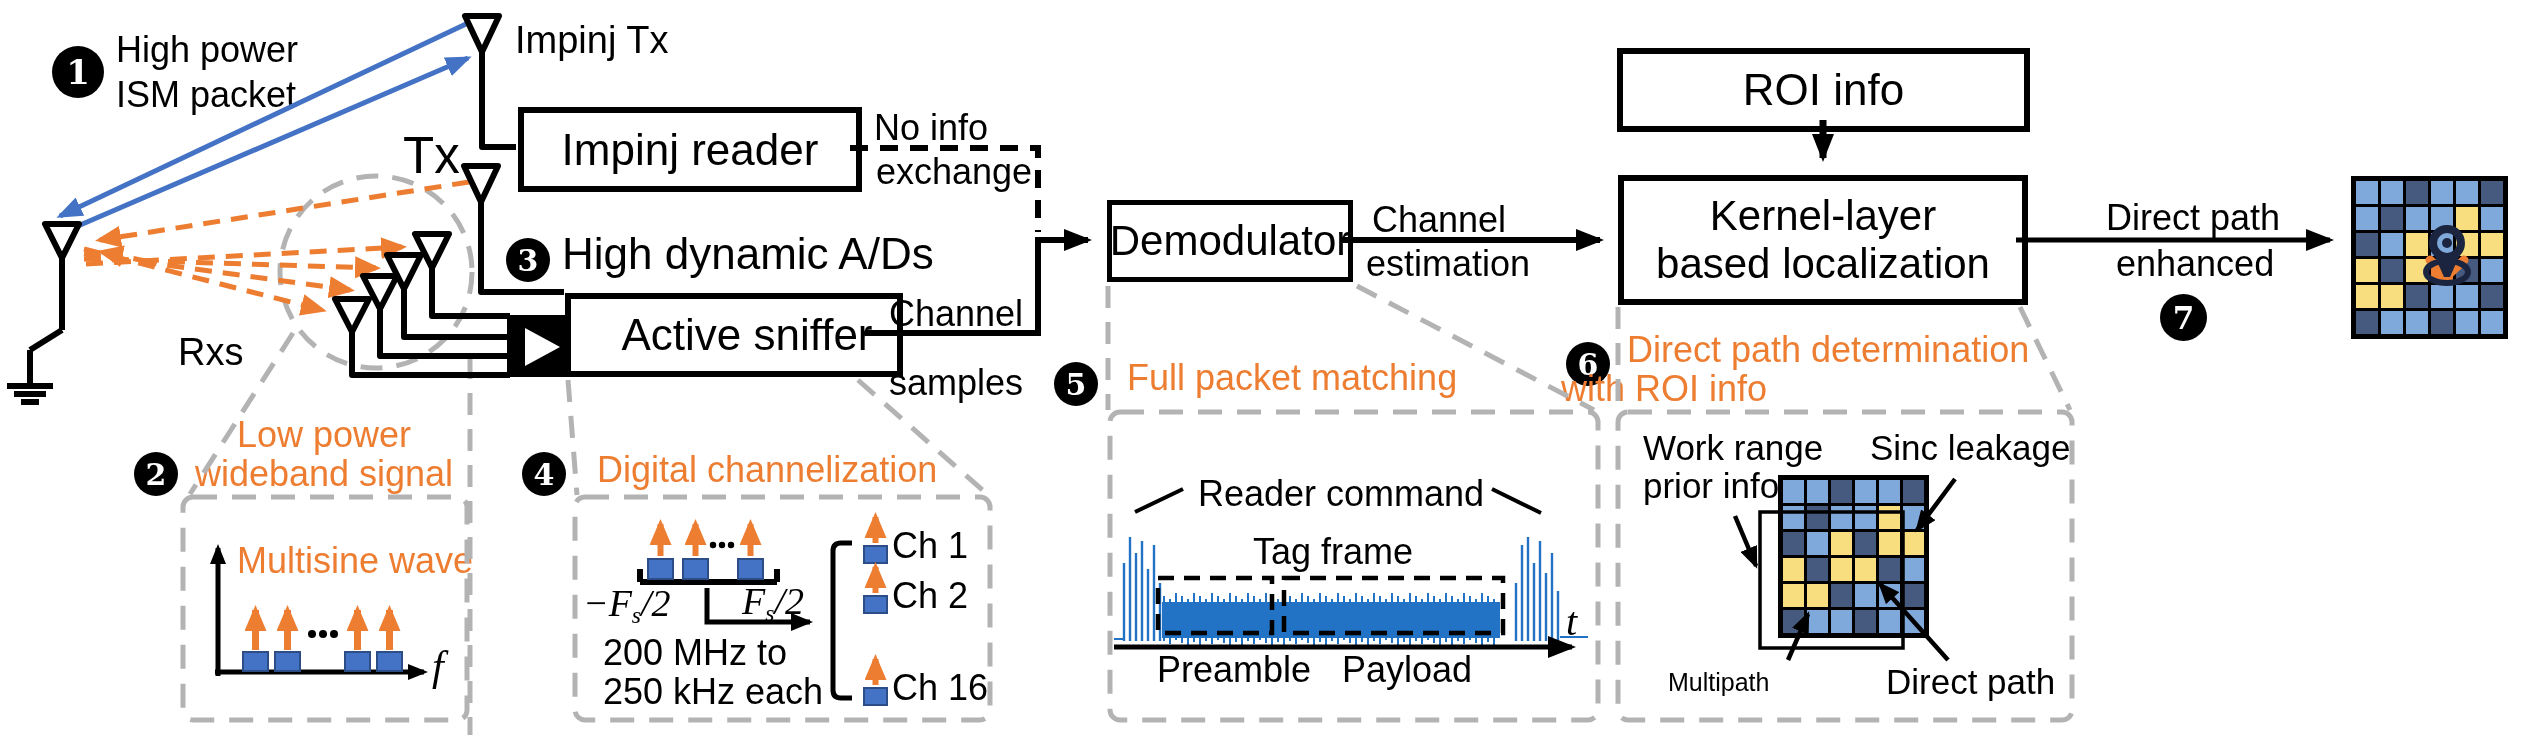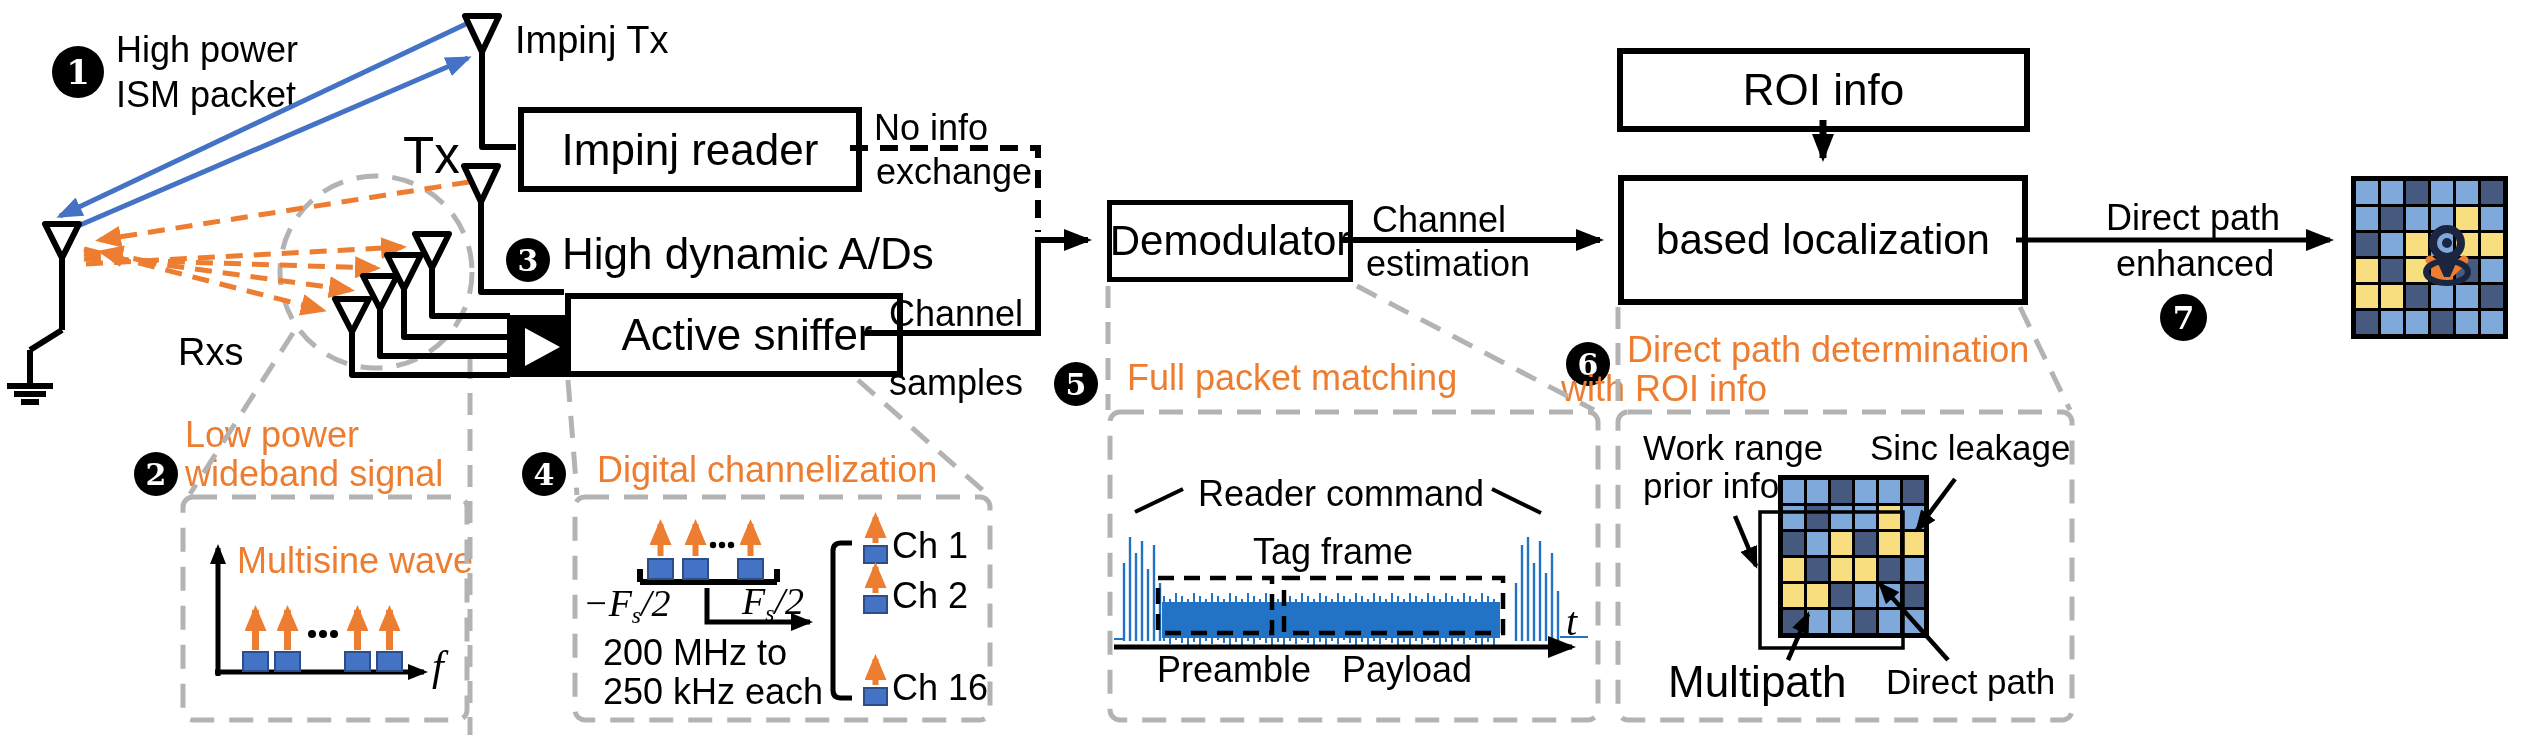--- a/index.html
+++ b/index.html
@@ -12,21 +12,21 @@
   .lbl{position:absolute;font-size:36px;line-height:44px;white-space:nowrap;}
   .big{font-size:44px;}
   .otitle{position:absolute;font-size:36px;line-height:44px;color:#ED7D31;white-space:nowrap;}
   .badge{position:absolute;background:#000;border-radius:50%;color:#fff;
          display:flex;align-items:center;justify-content:center;
          font-family:"DejaVu Serif",serif;font-weight:bold;}
   .serifit{font-family:"Liberation Serif",serif;font-style:italic;}
   .sub{font-size:0.62em;vertical-align:-0.28em;}
   .grid{position:absolute;display:grid;background:#000;border:5px solid #000;grid-gap:3px;}
   .grid .cell{width:var(--cw);height:var(--ch);}
-  .ralign{text-align:left;}
+  .ralign{text-align:center;}
 </style>
 </head>
 <body>
 
 <div class="stage">
 
   <div class="badge" style="left:52px;top:46px;width:52px;height:52px;font-size:34px;">1</div>
   <div class="badge" style="left:134px;top:452px;width:44px;height:44px;font-size:30px;">2</div>
   <div class="badge" style="left:506px;top:238px;width:44px;height:44px;font-size:30px;">3</div>
   <div class="badge" style="left:522px;top:452px;width:44px;height:44px;font-size:30px;">4</div>
@@ -39,20 +39,21 @@
 
   <div class="lbl" style="left:515px;top:18px;font-size:38px;">Impinj Tx</div>
   <div class="lbl" style="left:403px;top:134px;font-size:51px;">Tx</div>
   <div class="lbl" style="left:178px;top:330px;font-size:38px;">Rxs</div>
 
   <div class="box" style="left:518px;top:107px;width:332px;height:73px;">Impinj reader</div>
   <div class="box" style="left:565px;top:293px;width:300px;height:72px;padding-left:26px;">Active sniffer</div>
   <div class="box" style="left:1107px;top:200px;width:236px;height:72px;border-width:5px;font-size:42px;">Demodulator</div>
   <div class="box" style="left:1617px;top:48px;width:401px;height:72px;">ROI info</div>
   <div class="box" style="left:1618px;top:175px;width:398px;height:118px;font-size:42px;flex-direction:column;">
+    <span>Kernel-layer</span>
     <span>based localization</span>
   </div>
 
   <div class="lbl big" style="left:562px;top:232px;">High dynamic A/Ds</div>
 
   <div class="lbl" style="left:874px;top:106px;">No info</div>
   <div class="lbl" style="left:876px;top:150px;">exchange</div>
   <div class="lbl" style="left:889px;top:292px;">Channel</div>
   <div class="lbl" style="left:889px;top:336px;margin-top:25px;">samples</div>
   <div class="lbl" style="left:1372px;top:198px;">Channel</div>
@@ -83,21 +84,21 @@
   <div class="lbl" style="left:1253px;top:530px;">Tag frame</div>
   <div class="lbl" style="left:1157px;top:648px;">Preamble</div>
   <div class="lbl" style="left:1342px;top:648px;">Payload</div>
   <div class="lbl serifit" style="left:1566px;top:600px;font-size:40px;">t</div>
 
   <div class="otitle" style="left:1627px;top:328px;">Direct path determination</div>
   <div class="otitle" style="left:1561px;top:367px;">with ROI info</div>
   <div class="lbl" style="left:1643px;top:426px;font-size:35px;">Work range</div>
   <div class="lbl" style="left:1643px;top:464px;font-size:35px;">prior info</div>
   <div class="lbl" style="left:1870px;top:426px;font-size:35px;">Sinc leakage</div>
-  <div class="lbl" style="left:1668px;top:660px;font-size:44px;text-align:right;">Multipath</div>
+  <div class="lbl" style="left:1668px;top:660px;font-size:25px;text-align:right;">Multipath</div>
   <div class="lbl" style="left:1886px;top:660px;font-size:35px;">Direct path</div>
 
   <div class="grid" id="grid-roi" style="left:1778px;top:475px;--cw:21px;--ch:23px;grid-template-columns:repeat(6,21px);">
       <div class="cell" style="background: rgb(127, 168, 219);"></div>
       <div class="cell" style="background: rgb(127, 168, 219);"></div>
       <div class="cell" style="background: rgb(70, 89, 126);"></div>
       <div class="cell" style="background: rgb(127, 168, 219);"></div>
       <div class="cell" style="background: rgb(127, 168, 219);"></div>
       <div class="cell" style="background: rgb(70, 89, 126);"></div>
       <div class="cell" style="background: rgb(127, 168, 219);"></div>

